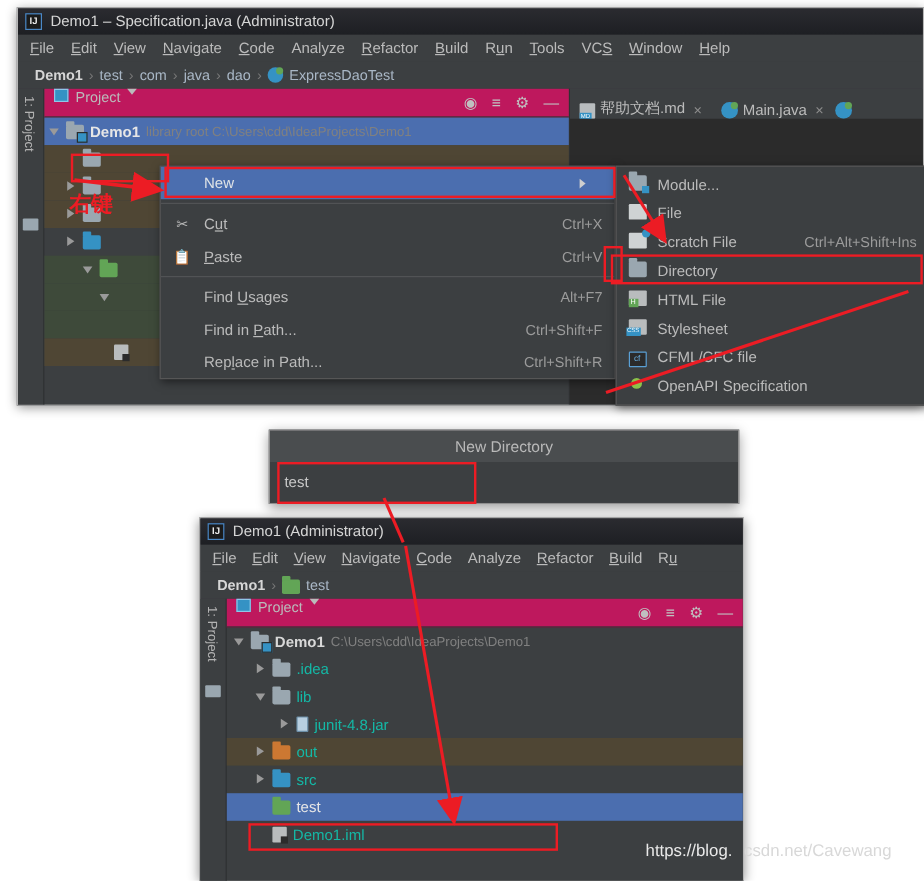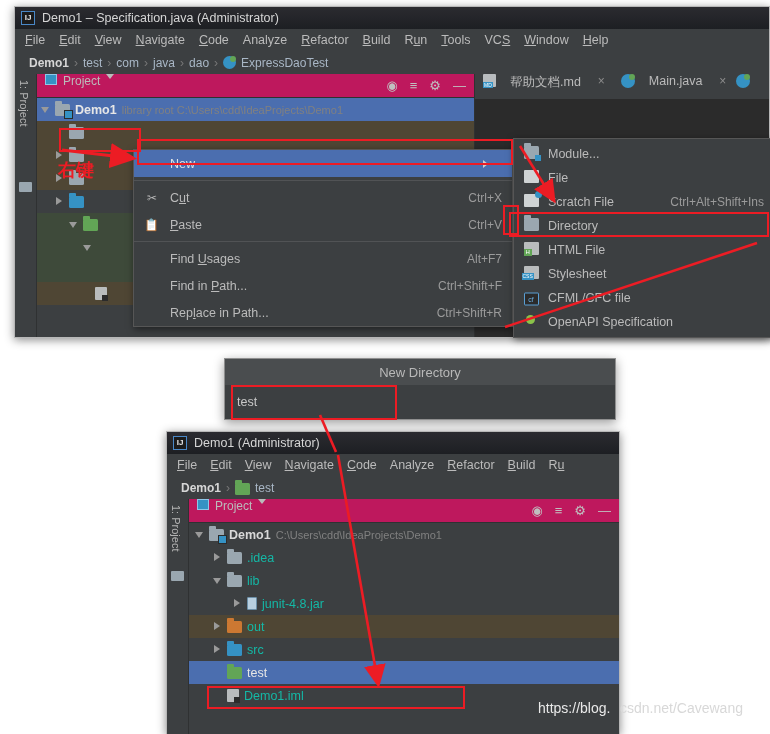--- a/index.html
+++ b/index.html
@@ -87,21 +87,21 @@
   .row-sel { background:#4b6eaf; }
   .row-sel .t-lbl { color:#e6e6e6; }
   .row-green { background:#3e4a3a; }
 
   .jar-ic { width:10px; height:13px; flex:none; background:#b8cfe0; border:1px solid #6c8fa8; border-radius:1px; }
   .iml-ic { width:12px; height:13px; flex:none; background:#b9bcbd; border-radius:1px; position:relative; }
   .iml-ic::after{content:"";position:absolute;right:-1px;bottom:-1px;width:6px;height:6px;background:#2b2b2b;}
 
   
   .tabbar { height:25px; background:#3c3f41; display:flex; align-items:center; gap:0; }
-  .tab { display:flex; align-items:flex-start; gap:14px; padding:0 8px; height:25px; color:#bbbbbb; font-size:12.5px; white-space:nowrap; }
+  .tab { display:flex; align-items:flex-end; gap:4px; padding:0 8px; height:25px; color:#bbbbbb; font-size:12.5px; white-space:nowrap; }
   .tab .x { color:#8d8d8d; font-size:12px; margin-left:3px; }
   .md-ic { width:13px; height:13px; background:#b8bcbe; border-radius:1px; position:relative; }
   .md-ic::after { content:"MD"; position:absolute; left:0; bottom:-1px; font-size:5px; background:#3592c4; color:#fff; padding:0 1px; line-height:6px; }
   .java-ic { width:14px; height:14px; border-radius:50%; background:#3592c4; position:relative; }
   .java-ic::after { content:""; position:absolute; right:0px; top:0px; width:6px;height:6px;background:#62a556;border-radius:50%; }
 
   
   .ctxmenu {
     position:absolute; background:#3c3f41; border:1px solid #565656;
     color:#bbbbbb; font-size:12.5px; box-shadow:1px 2px 7px rgba(0,0,0,.5);
@@ -255,21 +255,21 @@
         </div>
         <div class="tab" style="padding-left:2px;">
           <span class="java-ic"></span>
         </div>
       </div>
       <div style="position:absolute; left:0; right:0; top:25px; bottom:0; background:#2b2b2b;"></div>
     </div>
   </div>
 </div>
 
-<div class="ctxmenu" style="left:133px; top:149px; width:380px;">
+<div class="ctxmenu" style="left:133px; top:138px; width:380px;">
   <div class="mitem sel">
     <span>New</span>
     <span class="mi-arrow"></span>
   </div>
   <div class="msep"></div>
   <div class="mitem">
     <span class="mi-ico">✂</span>
     <span>C<u>u</u>t</span>
     <span class="mi-acc">Ctrl+X</span>
   </div>

